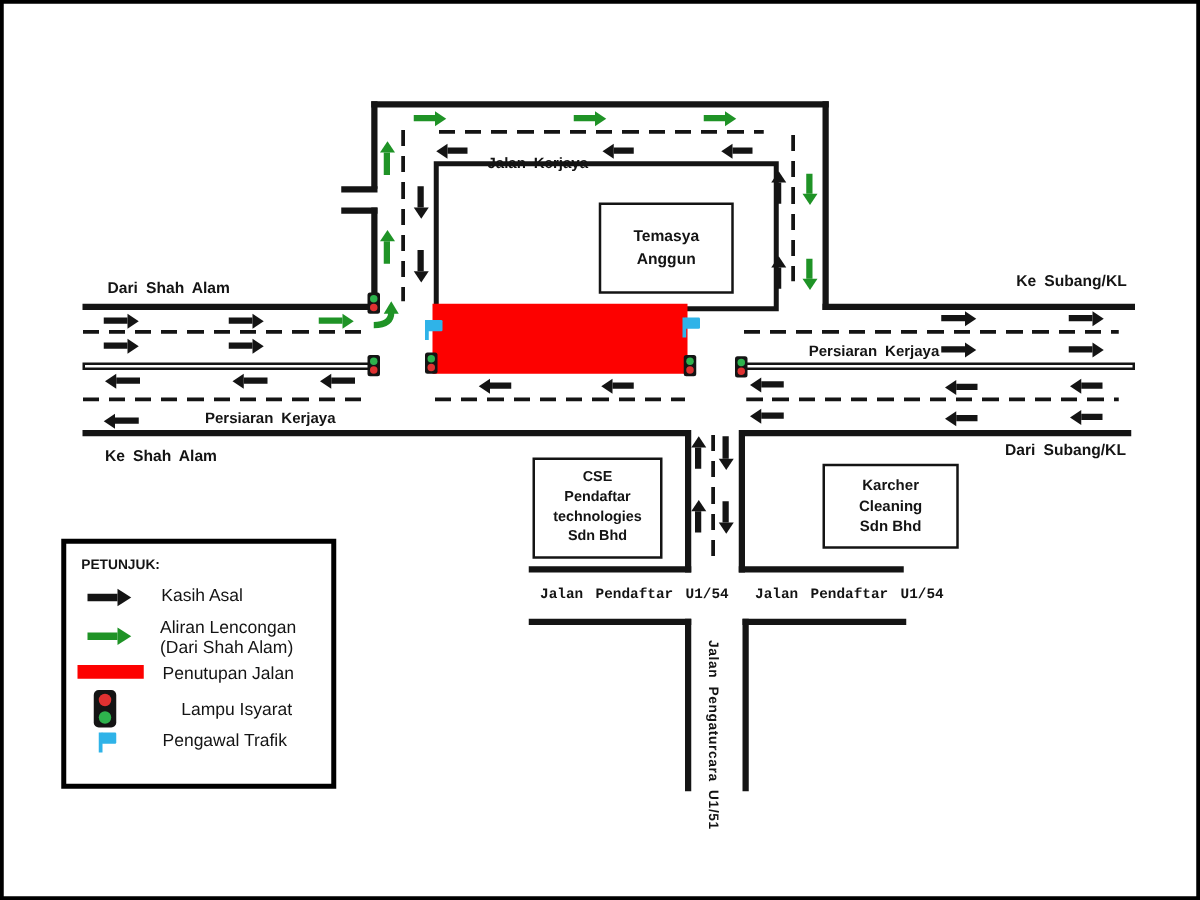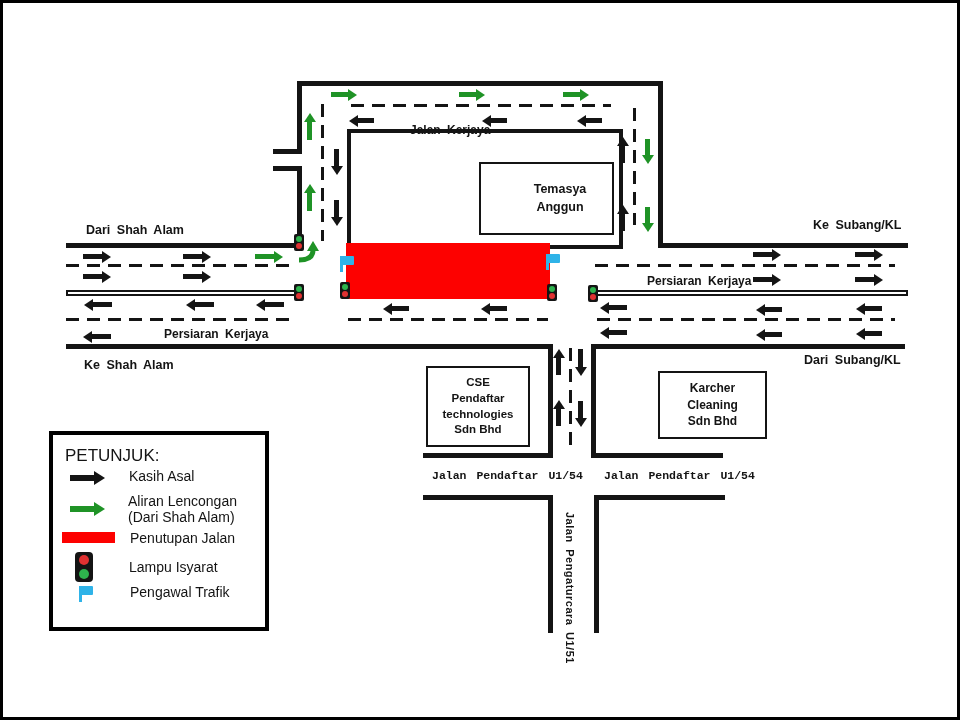--- a/index.html
+++ b/index.html
@@ -36,21 +36,21 @@
   
   .lbl{position:absolute;font-weight:bold;font-size:12px;white-space:nowrap;word-spacing:3px;color:#141414;}
   .lbl.s{font-size:11.5px;font-family:Liberation Mono, monospace;}
   .vlbl{position:absolute;font-weight:bold;font-size:11px;white-space:nowrap;writing-mode:vertical-rl;letter-spacing:.5px;word-spacing:3px;}
   
   .box{position:absolute;border:2px solid #141414;background:#fff;display:flex;flex-direction:column;align-items:center;justify-content:center;text-align:center;font-weight:bold;line-height:1.4;}
   .thick{border-width:4px;}
   .redbox{position:absolute;background:var(--closure_red);}
   
   #legend{position:absolute;left:46px;top:428px;width:212px;height:192px;border:4px solid #000;background:#fff;}
-  #legend .t{position:absolute;left:12px;top:11px;font-weight:normal;font-size:17px;}
+  #legend .t{position:absolute;left:12px;top:11px;font-weight:bold;font-size:11px;}
   #legend .lab{position:absolute;font-size:14px;white-space:nowrap;}
   .redbar{position:absolute;background:var(--closure_red);}
 </style>
 </head>
 <body>
 
 <div id="canvas">
 
   <div class="road" style="left:294px;top:78px;width:5px;height:70px;"></div>
   <div class="road" style="left:270px;top:146px;width:29px;height:5px;"></div>
@@ -79,42 +79,42 @@
   <div class="dv" style="left:630px;top:105px;height:117px;"></div>
   <div class="dh" style="left:63px;top:261px;width:228px;"></div>
   <div class="dh" style="left:63px;top:315px;width:228px;"></div>
   <div class="dh" style="left:345px;top:315px;width:200px;"></div>
   <div class="dh" style="left:592px;top:261px;width:300px;"></div>
   <div class="dh" style="left:594px;top:315px;width:298px;"></div>
   <div class="dv" style="left:566px;top:345px;height:104px;"></div>
 
 
   <div class="box thick" style="left:344px;top:126px;width:268px;height:112px;"></div>
-  <div class="box" style="left:476px;top:159px;width:104px;height:69px;font-size:12.5px;padding-left:27px;">
+  <div class="box" style="left:476px;top:159px;width:104px;height:69px;font-size:12.5px;">
     <span>Temasya</span>
     <span>Anggun</span>
   </div>
 
   <div class="redbox" style="left:343px;top:240px;width:204px;height:56px;"></div>
 
 
   <div class="box" style="left:423px;top:363px;width:100px;height:77px;font-size:11.5px;line-height:1.35;">
     <span>CSE</span>
     <span>Pendaftar</span>
     <span>technologies</span>
     <span>Sdn Bhd</span>
   </div>
 
   <div class="box" style="left:655px;top:368px;width:105px;height:64px;font-size:12px;">
     <span>Karcher</span>
     <span>Cleaning</span>
     <span>Sdn Bhd</span>
   </div>
 
-  <div class="lbl" style="left:387px;top:120px;margin-left:20px;">Jalan Kerjaya</div>
+  <div class="lbl" style="left:387px;top:120px;">Jalan Kerjaya</div>
   <div class="lbl" style="left:83px;top:220px;font-size:12.5px;">Dari Shah Alam</div>
   <div class="lbl" style="left:810px;top:215px;font-size:12.5px;">Ke Subang/KL</div>
   <div class="lbl" style="left:161px;top:324px;">Persiaran Kerjaya</div>
   <div class="lbl" style="left:644px;top:271px;">Persiaran Kerjaya</div>
   <div class="lbl" style="left:81px;top:355px;font-size:12.5px;">Ke Shah Alam</div>
   <div class="lbl" style="left:801px;top:350px;font-size:12.5px;">Dari Subang/KL</div>
   <div class="lbl s" style="left:429px;top:466px;">Jalan Pendaftar U1/54</div>
   <div class="lbl s" style="left:601px;top:466px;">Jalan Pendaftar U1/54</div>
   <div class="vlbl" style="left:561px;top:509px;">Jalan Pengaturcara U1/51</div>
 
@@ -203,21 +203,21 @@
     <div class="lab" style="left:75px;top:58px;">Aliran Lencongan</div>
     <div class="lab" style="left:75px;top:74px;">(Dari Shah Alam)</div>
 
     <div class="redbar" style="left:9px;top:97px;width:53px;height:11px;"></div>
     <div class="lab" style="left:77px;top:95px;">Penutupan Jalan</div>
 
     <div class="tl big" style="left:22px;top:117px;">
         <b class="rd"></b>
         <b class="gn"></b>
       </div>
-    <div class="lab" style="left:76px;top:124px;text-align:center;">Lampu Isyarat</div>
+    <div class="lab" style="left:92px;top:124px;text-align:center;">Lampu Isyarat</div>
 
     <div class="flag" style="left:26px;top:151px;">
         <i class="pole"></i>
         <i class="ban"></i>
       </div>
     <div class="lab" style="left:77px;top:149px;">Pengawal Trafik</div>
   </div>
 
 </div>
 

